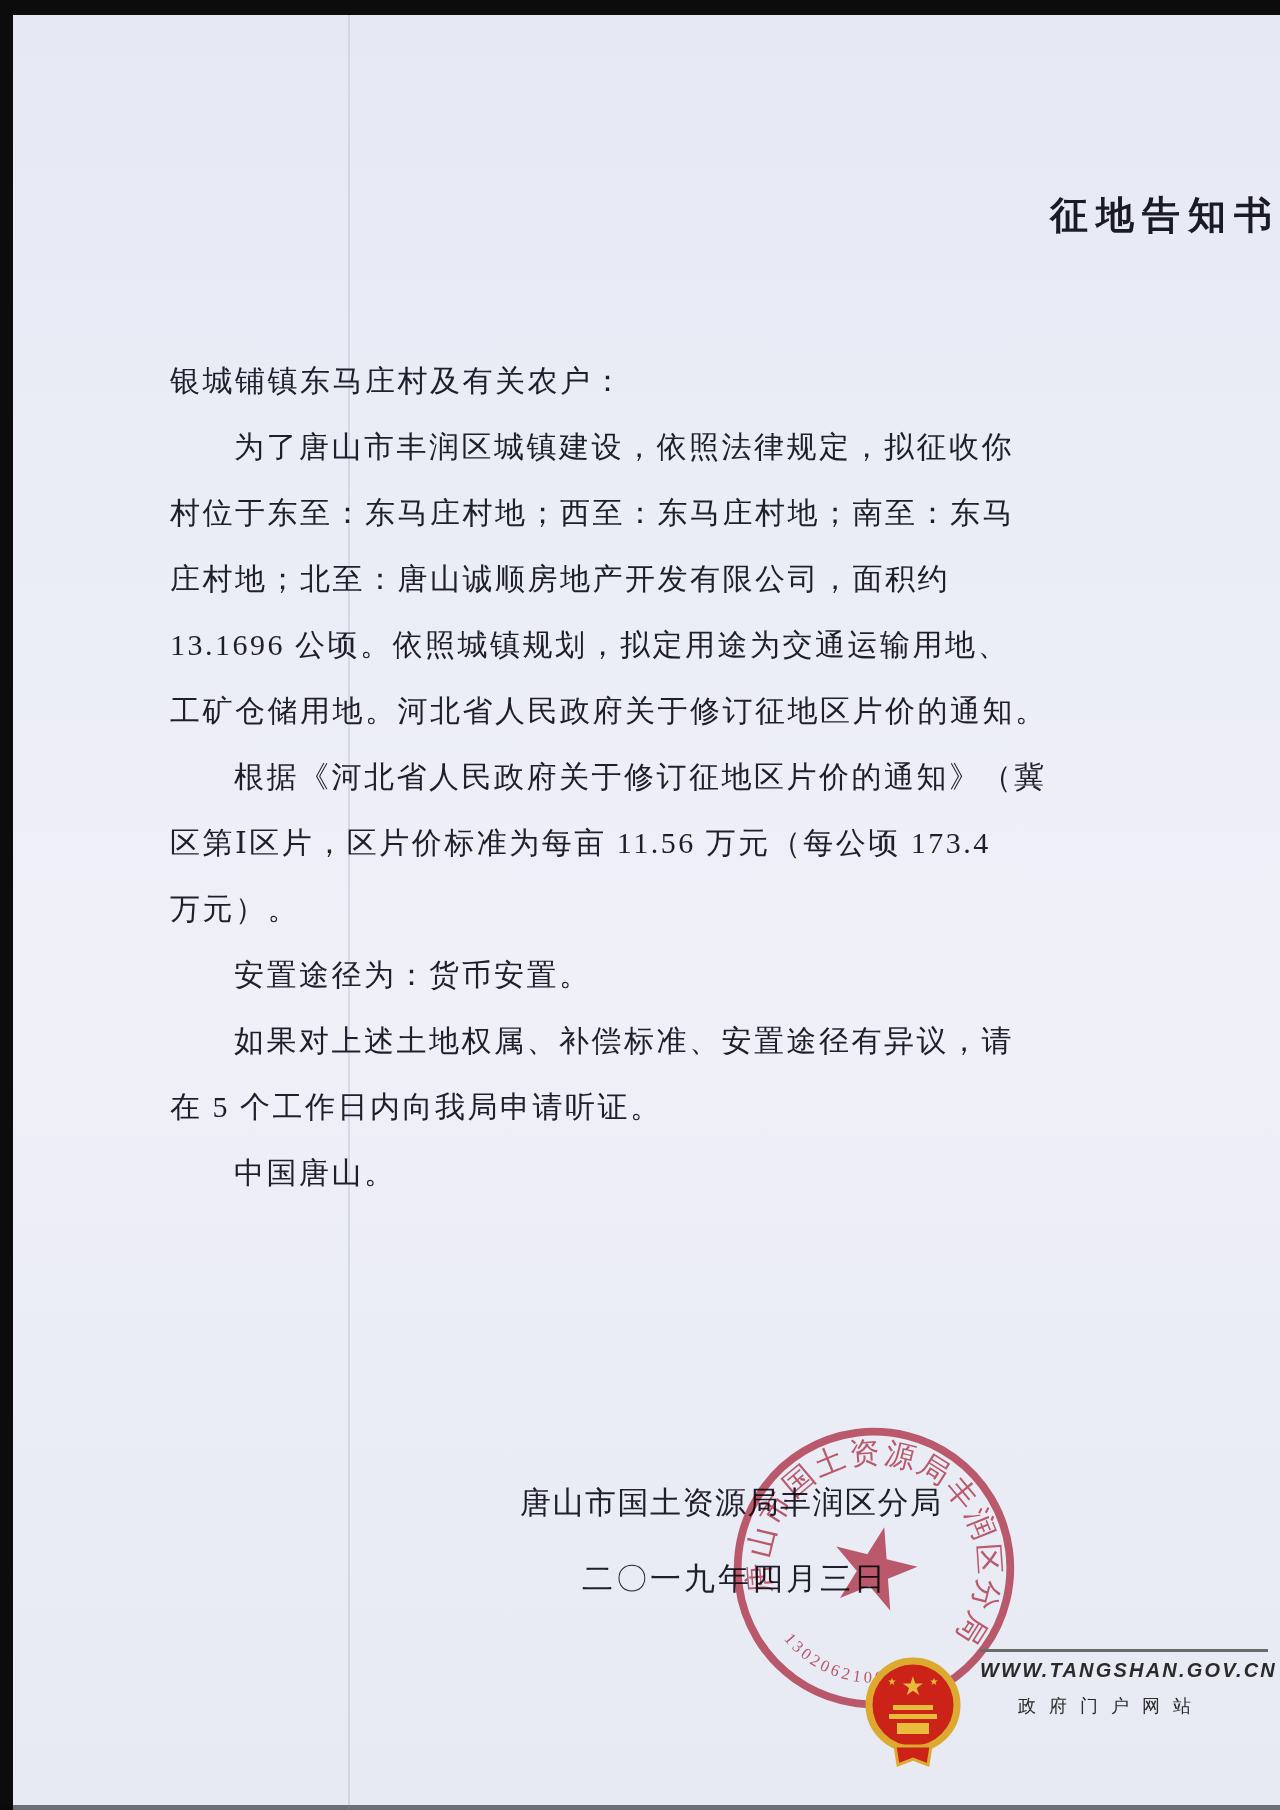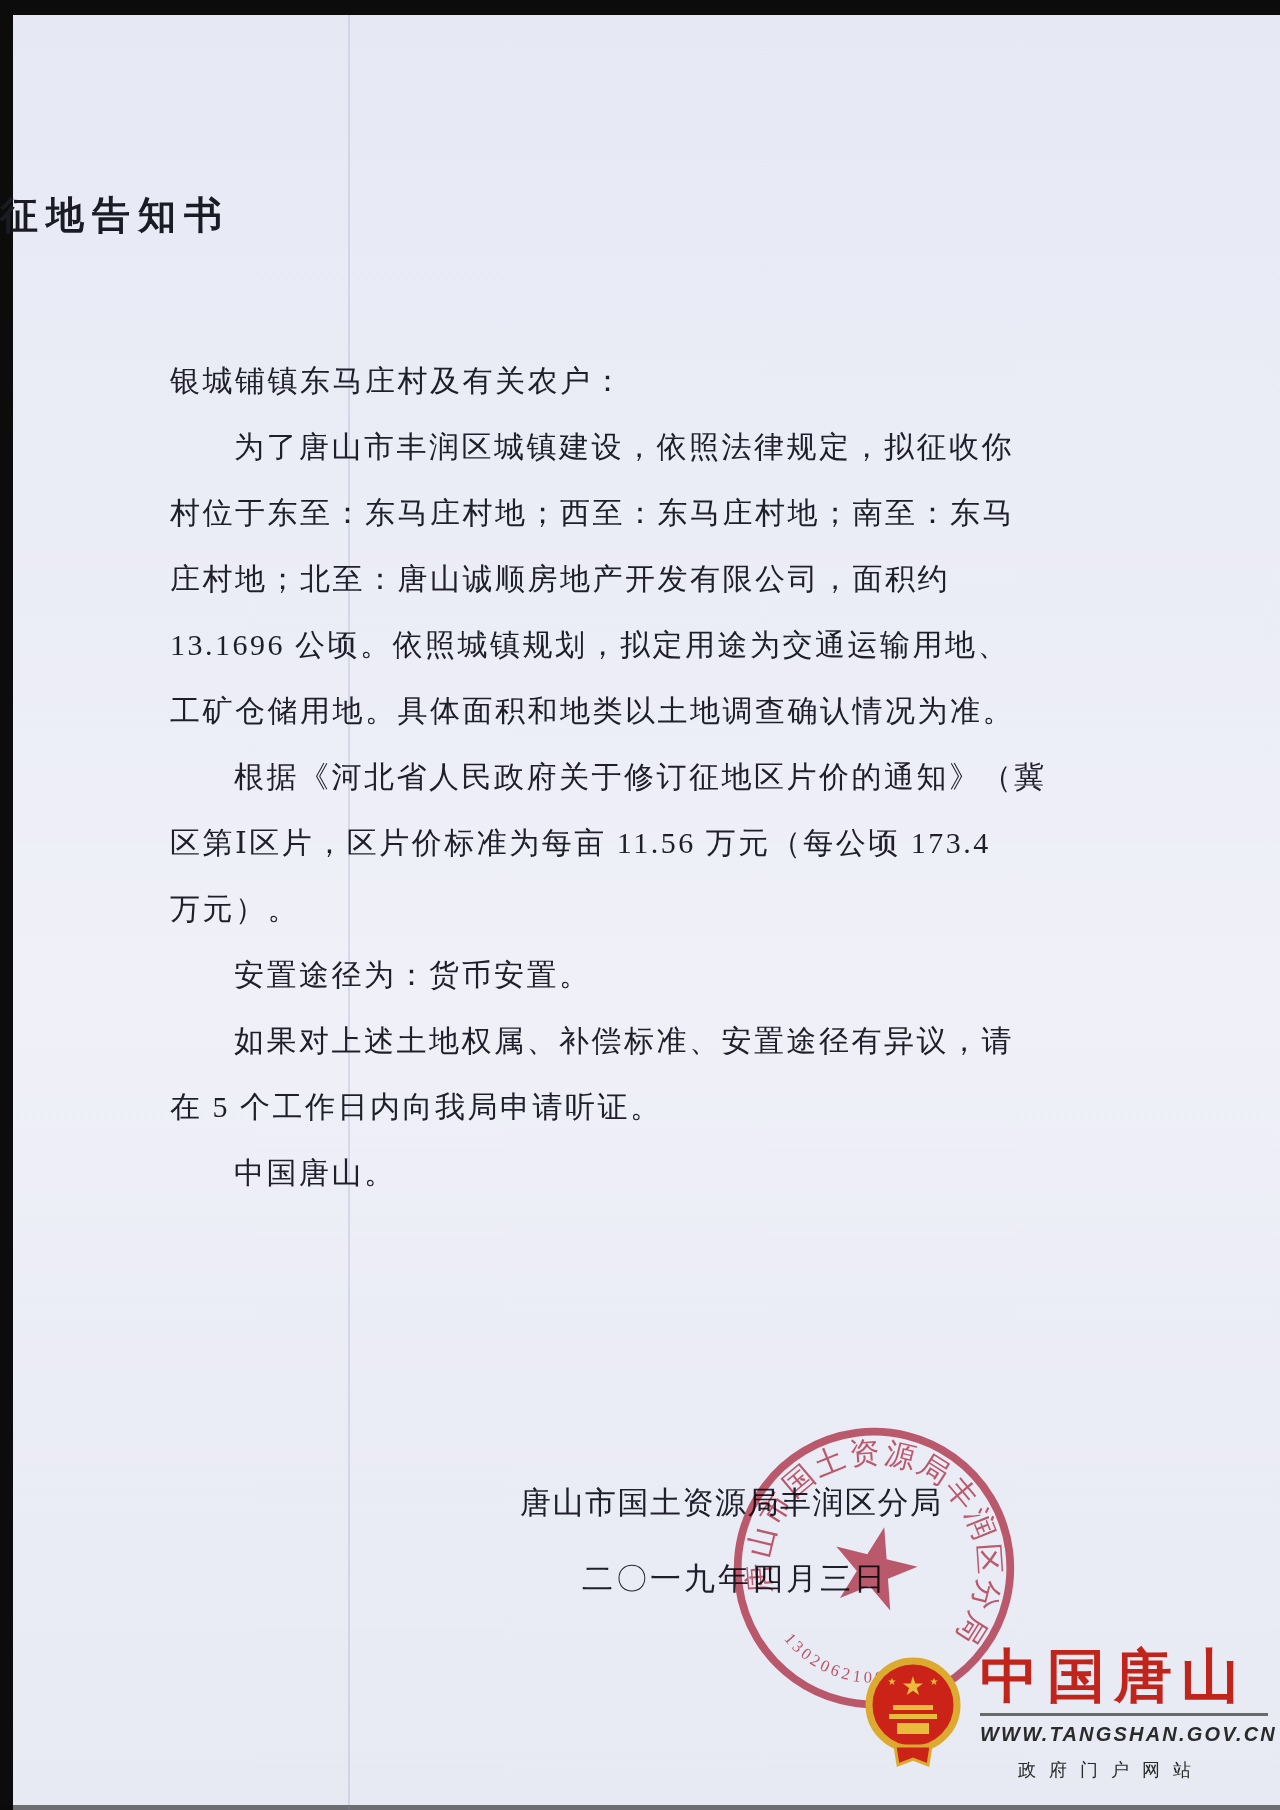--- a/index.html
+++ b/index.html
@@ -12,21 +12,21 @@
     font-family:"Liberation Serif","DejaVu Serif",serif;
     color:#20202c;
   }
   .edge-top{position:absolute;top:0;left:0;width:100%;height:15px;background:#0c0c0c;}
   .edge-left{position:absolute;top:0;left:0;width:13px;height:100%;background:#0c0c0c;}
   .edge-bottom{position:absolute;bottom:0;left:0;width:100%;height:5px;background:rgba(10,10,10,.55);}
   .fold-line{position:absolute;top:15px;bottom:0;left:348px;width:2px;background:rgba(130,140,175,.22);}
 
   .doc-title{
     position:absolute;top:190px;left:0;width:100%;
-    text-align:left;font-size:38px;font-weight:bold;
+    text-align:right;font-size:38px;font-weight:bold;
     letter-spacing:8px;color:#1b1b26;
   }
   .doc-body{
     position:absolute;left:170px;top:348px;width:830px;
     font-size:30px;color:#1f1f2b;
   }
   .doc-body .line{
     height:66px;line-height:66px;
     letter-spacing:2.5px;white-space:nowrap;
   }
@@ -85,21 +85,21 @@
 
   <div class="doc-title">征地告知书</div>
 
   <div class="doc-body">
 
   <div class="line">银城铺镇东马庄村及有关农户：</div>
       <div class="line indent">为了唐山市丰润区城镇建设，依照法律规定，拟征收你</div>
       <div class="line">村位于东至：东马庄村地；西至：东马庄村地；南至：东马</div>
       <div class="line">庄村地；北至：唐山诚顺房地产开发有限公司，面积约</div>
       <div class="line">13.1696 公顷。依照城镇规划，拟定用途为交通运输用地、</div>
-      <div class="line">工矿仓储用地。具体面积和地类以土地调查确认情况为准。</div>
+      <div class="line">工矿仓储用地。河北省人民政府关于修订征地区片价的通知。</div>
       <div class="line indent">根据《河北省人民政府关于修订征地区片价的通知》（冀</div>
       <div class="line">区第Ⅰ区片，区片价标准为每亩 11.56 万元（每公顷 173.4</div>
       <div class="line">万元）。</div>
       <div class="line indent">安置途径为：货币安置。</div>
       <div class="line indent">如果对上述土地权属、补偿标准、安置途径有异议，请</div>
       <div class="line">在 5 个工作日内向我局申请听证。</div>
       <div class="line indent">中国唐山。</div>
     </div>
 
   <div class="signature">唐山市国土资源局丰润区分局</div>
@@ -129,20 +129,19 @@
         <text x="72" y="32" font-size="10" fill="#e9bc3c" text-anchor="middle">★</text>
         <g fill="#e9bc3c">
           <rect x="31" y="52" width="40" height="5"></rect>
           <rect x="27" y="61" width="48" height="5"></rect>
           <rect x="35" y="70" width="32" height="11"></rect>
         </g>
         <path d="M 33 93 L 69 93 L 66 112 L 51 106 L 36 112 Z" fill="#cc2318" stroke="#dcaa2e" stroke-width="3"></path>
       </svg>
     </div>
     <div class="footer-text">
-      <div class="brand">中国唐山</div>
       <div class="rule"></div>
       <div class="url">WWW.TANGSHAN.GOV.CN</div>
       <div class="caption">政府门户网站</div>
     </div>
   </div>
 
 </div>
 
 </body></html>

